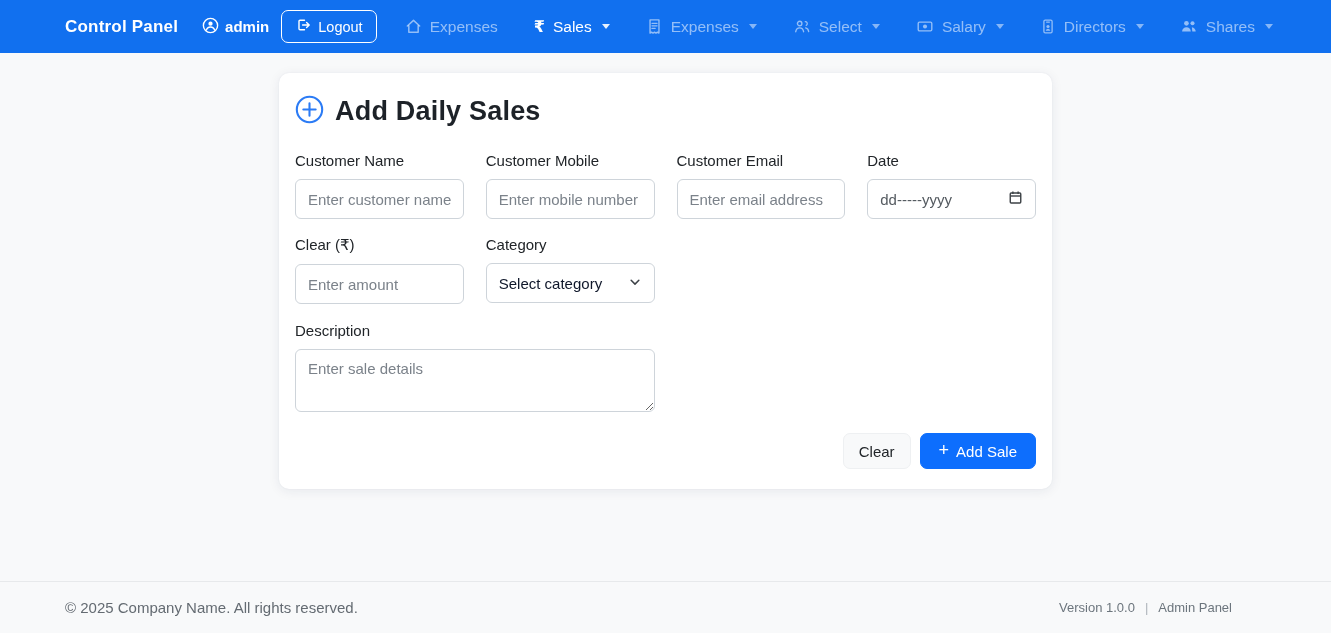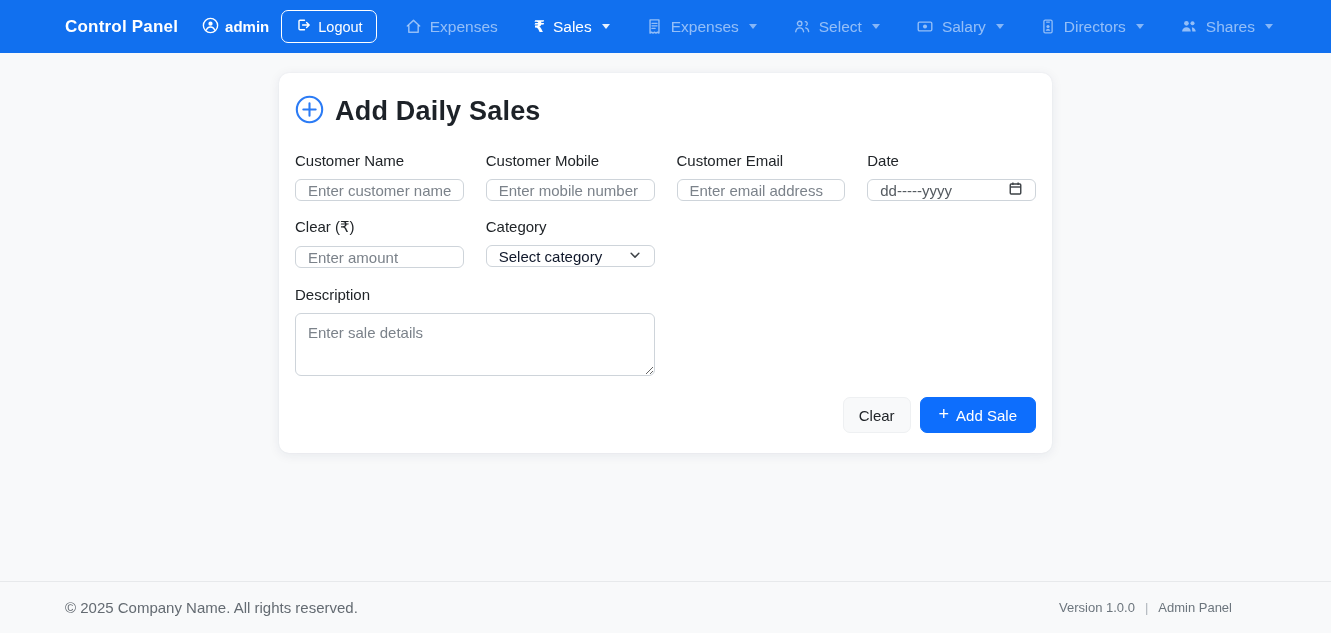--- a/index.html
+++ b/index.html
@@ -45,21 +45,21 @@
     width: 773px; background: #ffffff; border-radius: 10px;
     box-shadow: 0 2px 12px rgba(20,40,80,0.08), 0 0 2px rgba(20,40,80,0.06);
     padding: 18px 16px 20px 16px;
   }
   .card-title { display: flex; align-items: center; gap: 11px; margin: 4px 0 24px 0; }
   .card-title h1 { margin: 0; font-size: 27px; font-weight: 700; color: #1d2228; letter-spacing: .2px; }
 
   .form-grid { display: grid; grid-template-columns: 1fr 1fr 1fr 1fr; column-gap: 22px; row-gap: 17px; }
   .field label { display: block; font-size: 15px; color: #212529; margin-bottom: 10px; }
   .control {
-    width: 100%; height: 22px; border: 1px solid #ced4da; border-radius: 6px;
+    width: 100%; height: 40px; border: 1px solid #ced4da; border-radius: 6px;
     padding: 0 12px; font-size: 15px; font-family: inherit; color: #212529; background: #fff;
     outline: none;
   }
   .control::placeholder { color: #7b828a; opacity: 1; }
   .fake-control {
     display: flex; align-items: center; justify-content: space-between;
     cursor: pointer;
   }
   .date-text { color: #555b61; font-size: 15px; }
   .select-text { color: #0f172a; font-size: 15px; }

